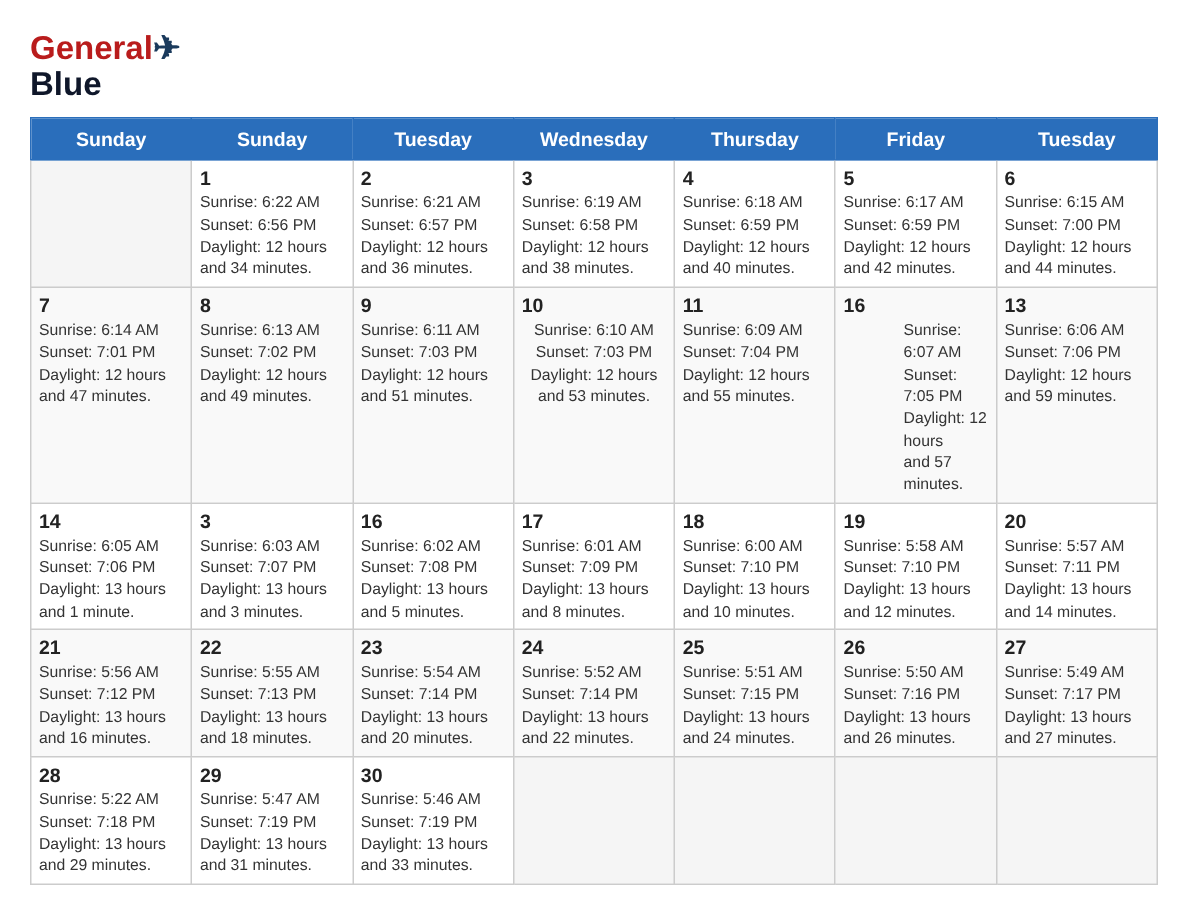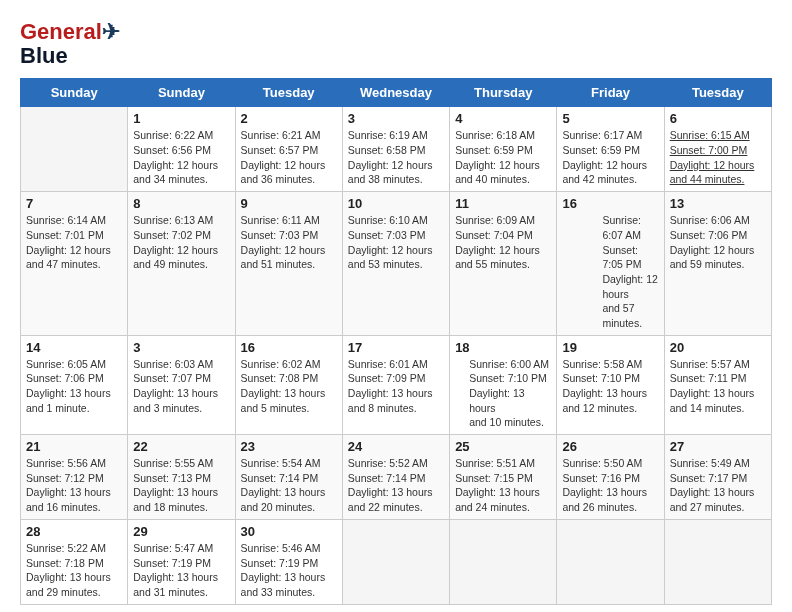--- a/index.html
+++ b/index.html
@@ -146,21 +146,21 @@
         </td>
         <td>
           <div class="day-num">5</div>
           <div class="day-info" style="white-space: pre-line;">Sunrise: 6:17 AM
 Sunset: 6:59 PM
 Daylight: 12 hours
 and 42 minutes.</div>
         </td>
         <td>
           <div class="day-num">6</div>
-          <div class="day-info" style="white-space: pre-line; text-decoration: underline;">Sunrise: 6:15 AM
+          <div class="day-info" style="white-space: pre-line;">Sunrise: 6:15 AM
 Sunset: 7:00 PM
 Daylight: 12 hours
 and 44 minutes.</div>
         </td>
       </tr>
       <tr>
         <td>
           <div class="day-num">7</div>
           <div class="day-info" style="white-space: pre-line;">Sunrise: 6:14 AM
 Sunset: 7:01 PM
@@ -176,21 +176,21 @@
         </td>
         <td>
           <div class="day-num">9</div>
           <div class="day-info" style="white-space: pre-line;">Sunrise: 6:11 AM
 Sunset: 7:03 PM
 Daylight: 12 hours
 and 51 minutes.</div>
         </td>
         <td>
           <div class="day-num">10</div>
-          <div class="day-info" style="white-space: pre-line;">Sunrise: 6:10 AM
+          <div class="day-info" style="white-space: pre-line; text-align: center;">Sunrise: 6:10 AM
 Sunset: 7:03 PM
 Daylight: 12 hours
 and 53 minutes.</div>
         </td>
         <td>
           <div class="day-num">11</div>
           <div class="day-info" style="white-space: pre-line;">Sunrise: 6:09 AM
 Sunset: 7:04 PM
 Daylight: 12 hours
 and 55 minutes.</div>
@@ -234,21 +234,21 @@
         </td>
         <td>
           <div class="day-num">17</div>
           <div class="day-info" style="white-space: pre-line;">Sunrise: 6:01 AM
 Sunset: 7:09 PM
 Daylight: 13 hours
 and 8 minutes.</div>
         </td>
         <td>
           <div class="day-num">18</div>
-          <div class="day-info" style="white-space: pre-line; margin-left: 14px;">Sunrise: 6:00 AM
+          <div class="day-info" style="white-space: pre-line;">Sunrise: 6:00 AM
 Sunset: 7:10 PM
 Daylight: 13 hours
 and 10 minutes.</div>
         </td>
         <td>
           <div class="day-num">19</div>
           <div class="day-info" style="white-space: pre-line;">Sunrise: 5:58 AM
 Sunset: 7:10 PM
 Daylight: 13 hours
 and 12 minutes.</div>

